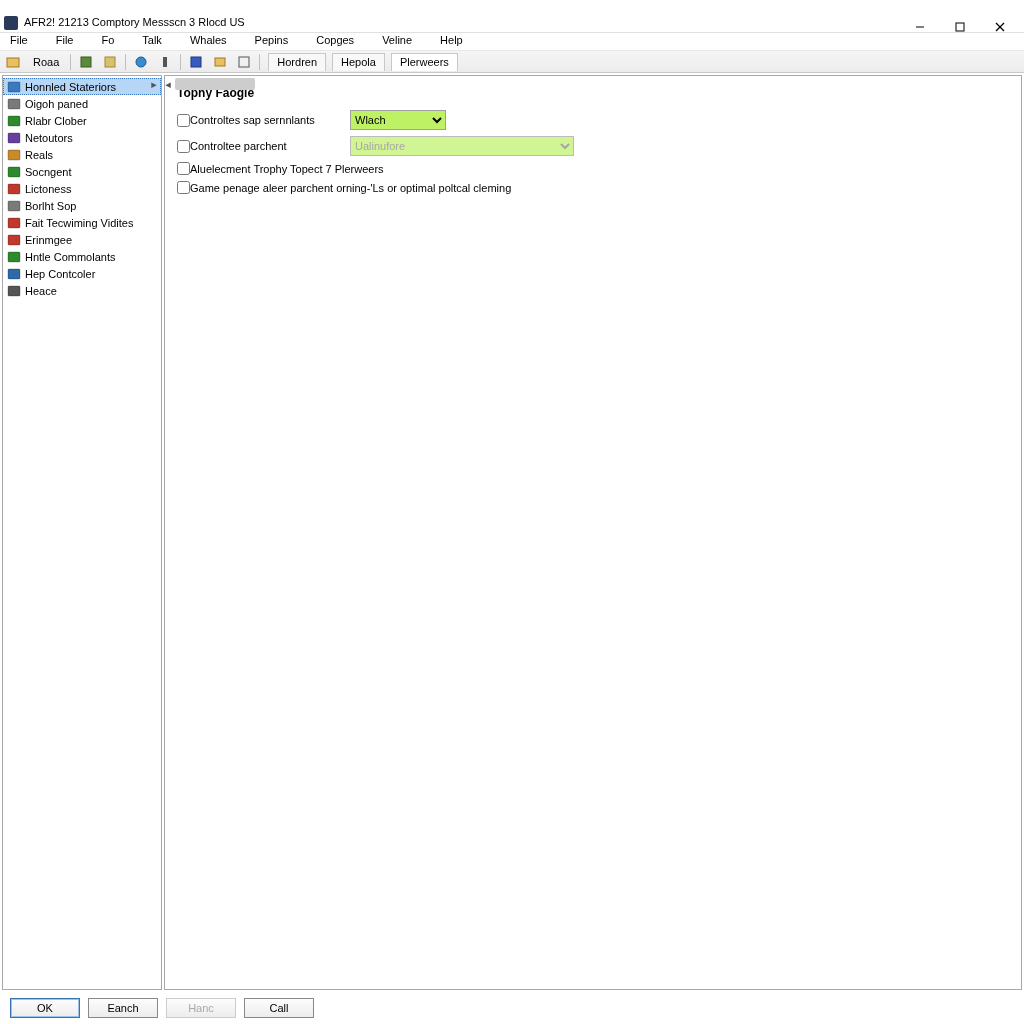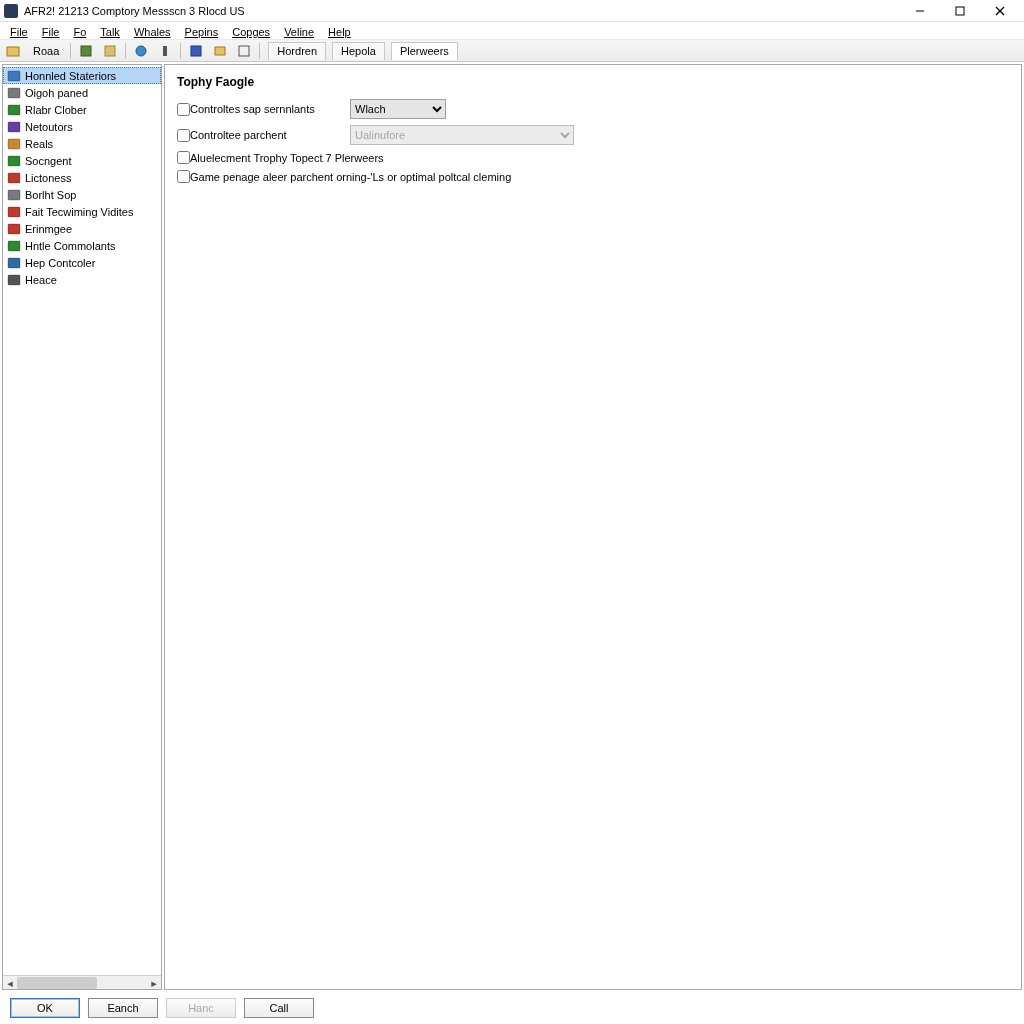--- a/index.html
+++ b/index.html
@@ -12,22 +12,22 @@
   display: flex;
   flex-direction: column;
   overflow: hidden;
 }
 
 
 .titlebar {
   height: 22px;
   background: #fff;
   display: flex;
-  align-items: center;
-  padding: 6px 4px;
+  align-items: flex-start;
+  padding: 16px 4px;
   border-bottom: 1px solid #e0e0e0;
 }
 .titlebar .app-icon {
   width: 14px; height: 14px;
   background: #2a3b5a;
   border-radius: 2px;
   margin-right: 6px;
 }
 .titlebar .title-text { flex: 0 0 auto; font-size: 11px; }
 .titlebar .spacer { flex: 1; }
@@ -36,25 +36,24 @@
   display: flex; align-items: center; justify-content: center;
   font-size: 14px;
   cursor: default;
 }
 .titlebar .winbtn svg { width: 10px; height: 10px; }
 
 
 .menubar {
   height: 18px;
   display: flex;
-  align-items: flex-end;
+  align-items: flex-start;
   padding: 0 4px;
-  gap: 2px;
+  gap: 16px;
   border-bottom: 1px solid #e8e8e8;
-  text-decoration: underline;
 }
 .menubar .menuitem { padding: 1px 6px; cursor: default; }
 
 
 .toolbar {
   height: 22px;
   background: linear-gradient(#f5f5f5,#ececec);
   border-bottom: 1px solid #c8c8c8;
   display: flex;
   align-items: center;
@@ -93,21 +92,21 @@
 .mainrow {
   flex: 1;
   display: flex;
   min-height: 0;
 }
 .sidebar {
   width: 160px;
   border: 1px solid #a8a8a8;
   margin: 2px;
   display: flex;
-  flex-direction: column;
+  flex-direction: row;
   background: #fff;
 }
 .sidebar .tree {
   flex: 1;
   overflow: auto;
   padding: 2px 0;
 }
 .tree .treeitem {
   display: flex;
   align-items: center;
@@ -166,21 +165,21 @@
 }
 .content .formrow .chk {
   width: 13px; height: 13px;
 }
 .content .formrow .lbl {
   width: 160px;
 }
 .content select {
   font-size: 11px;
   height: 20px;
-  background: #e5e5e5;
+  background: #bef264;
   border: 1px solid #a0a0a0;
 }
 .content select.narrow { width: 96px; }
 .content select.wide { width: 224px; }
 
 
 .footer {
   height: 32px;
   display: flex;
   align-items: center;

